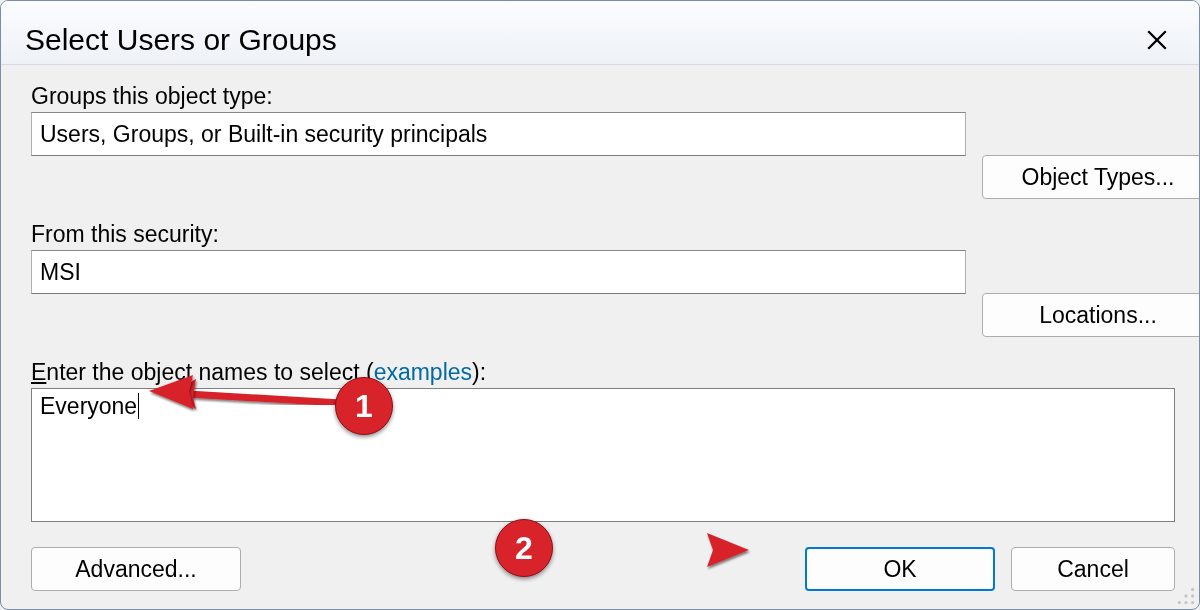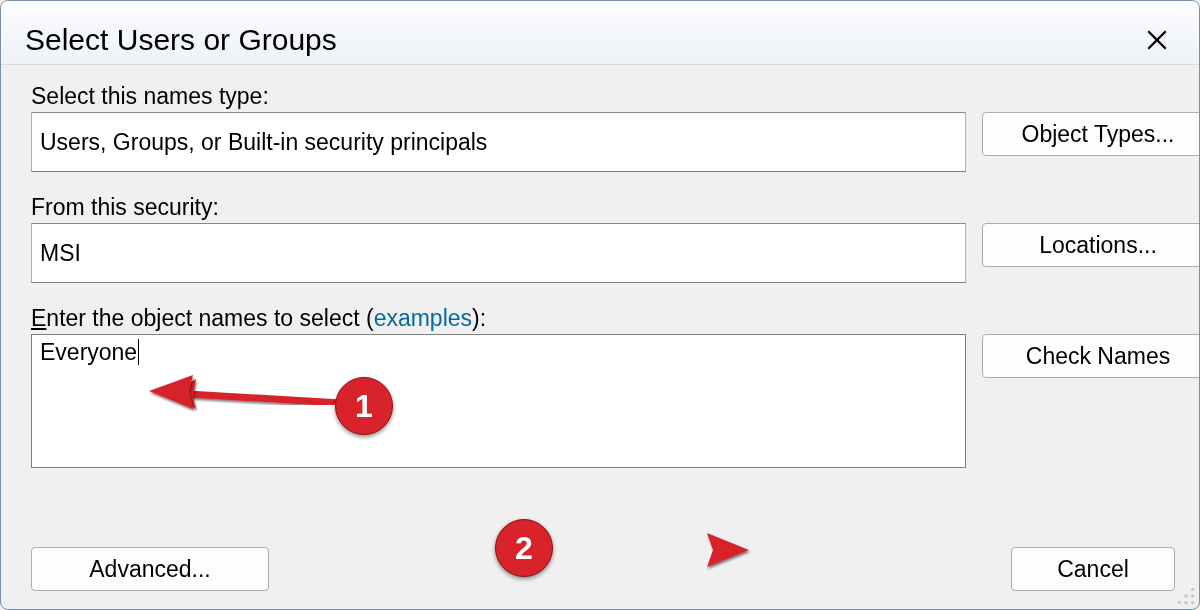--- a/index.html
+++ b/index.html
@@ -57,36 +57,37 @@
   .left-col {
     flex: 1;
     display: flex;
     flex-direction: column;
   }
   .right-col {
     width: 193px;
     flex-shrink: 0;
     display: flex;
     flex-direction: column;
+    margin-top: 43px;
   }
   .label {
     font-size: 23px;
     margin-bottom: 2px;
   }
   .label .underline-letter { text-decoration: underline; }
   .link {
     color: #0369a1;
     cursor: pointer;
   }
   .readonly-field {
     background: #fff;
     border: 1px solid #b0b0b0;
     border-top-color: #888;
     border-bottom: 1px solid #7a7a7a;
-    height: 60px;
+    height: 44px;
     padding: 4px 8px;
     font-size: 23px;
     display: flex;
     align-items: center;
     width: 100%;
   }
   .textarea-field {
     background: #fff;
     border: 1px solid #7f7f7f;
     height: 134px;
@@ -122,21 +123,21 @@
     border: 2px solid #0078d4;
   }
   .footer-row {
     display: flex;
     gap: 16px;
     margin-top: auto;
     padding-bottom: 8px;
     align-items: center;
   }
   .footer-spacer { flex: 1; }
-  .footer-row .btn { width: 238px; height: 44px; }
+  .footer-row .btn { width: 210px; height: 44px; }
   .footer-row .btn.small { width: 190px; }
   .btn-advanced { width: 220px; }
   .resize-grip {
     position: absolute;
     right: 2px; bottom: 2px;
     width: 22px; height: 22px;
     opacity: 0.4;
   }
   
   .anno {
@@ -175,21 +176,21 @@
       <svg viewBox="0 0 16 16">
         <line x1="1" y1="1" x2="15" y2="15" stroke="#000" stroke-width="1.8"></line>
         <line x1="15" y1="1" x2="1" y2="15" stroke="#000" stroke-width="1.8"></line>
       </svg>
     </div>
   </div>
 
   <div class="content">
 
     <div class="section">
-      <div class="label">Select this names type:</div>
+      <div class="label">Groups this object type:</div>
       <div class="row">
         <div class="left-col">
           <div class="readonly-field">
             <span>Users, Groups, or Built-in security principals</span>
           </div>
         </div>
         <div class="right-col">
           <button class="btn">
             <span>Object Types...</span>
           </button>
@@ -216,33 +217,31 @@
     <div class="section" style="margin-bottom:6px;">
       <div class="label">
         <span class="underline-letter">E</span><span>nter the object names to select (</span><a class="link">examples</a><span>):</span>
       </div>
       <div class="row">
         <div class="left-col">
           <div class="textarea-field">
             <span>Everyone</span><span class="caret"></span>
           </div>
         </div>
-        <div class="right-col">
-          <button class="btn">
-            <span>Check Names</span>
-          </button>
-        </div>
       </div>
     </div>
 
     <div class="footer-row">
       <button class="btn btn-advanced">
         <span>Advanced...</span>
       </button>
       <div class="footer-spacer"></div>
+      <button class="btn default small">
+        <span>OK</span>
+      </button>
       <button class="btn small" style="width:164px;">
         <span>Cancel</span>
       </button>
     </div>
 
     <svg class="resize-grip" viewBox="0 0 20 20">
       <circle cx="16" cy="4" r="1.5" fill="#888"></circle>
       <circle cx="16" cy="10" r="1.5" fill="#888"></circle>
       <circle cx="10" cy="10" r="1.5" fill="#888"></circle>
       <circle cx="16" cy="16" r="1.5" fill="#888"></circle>

